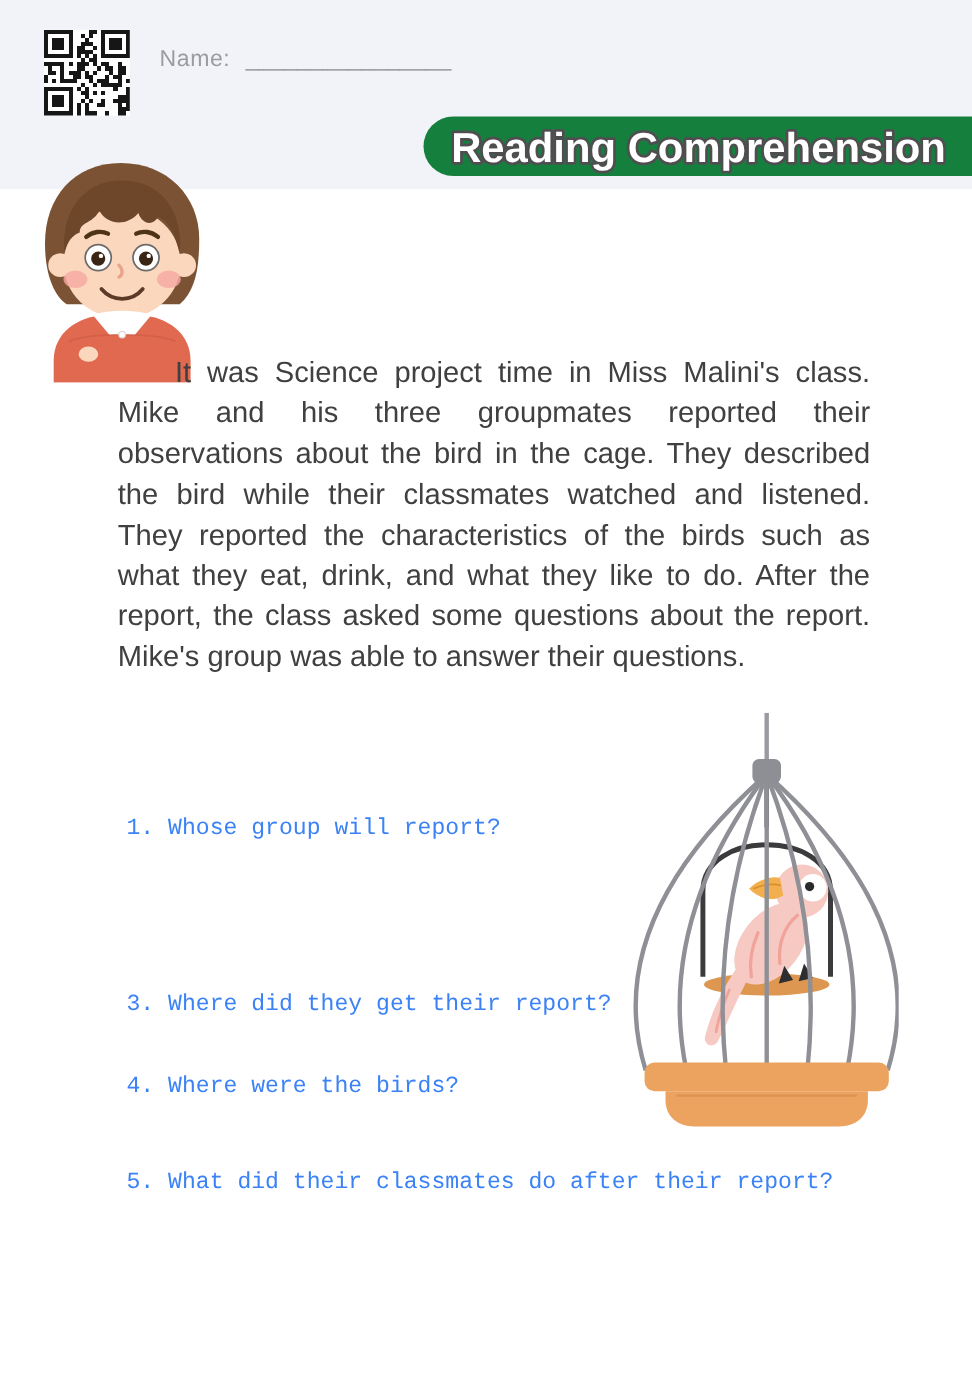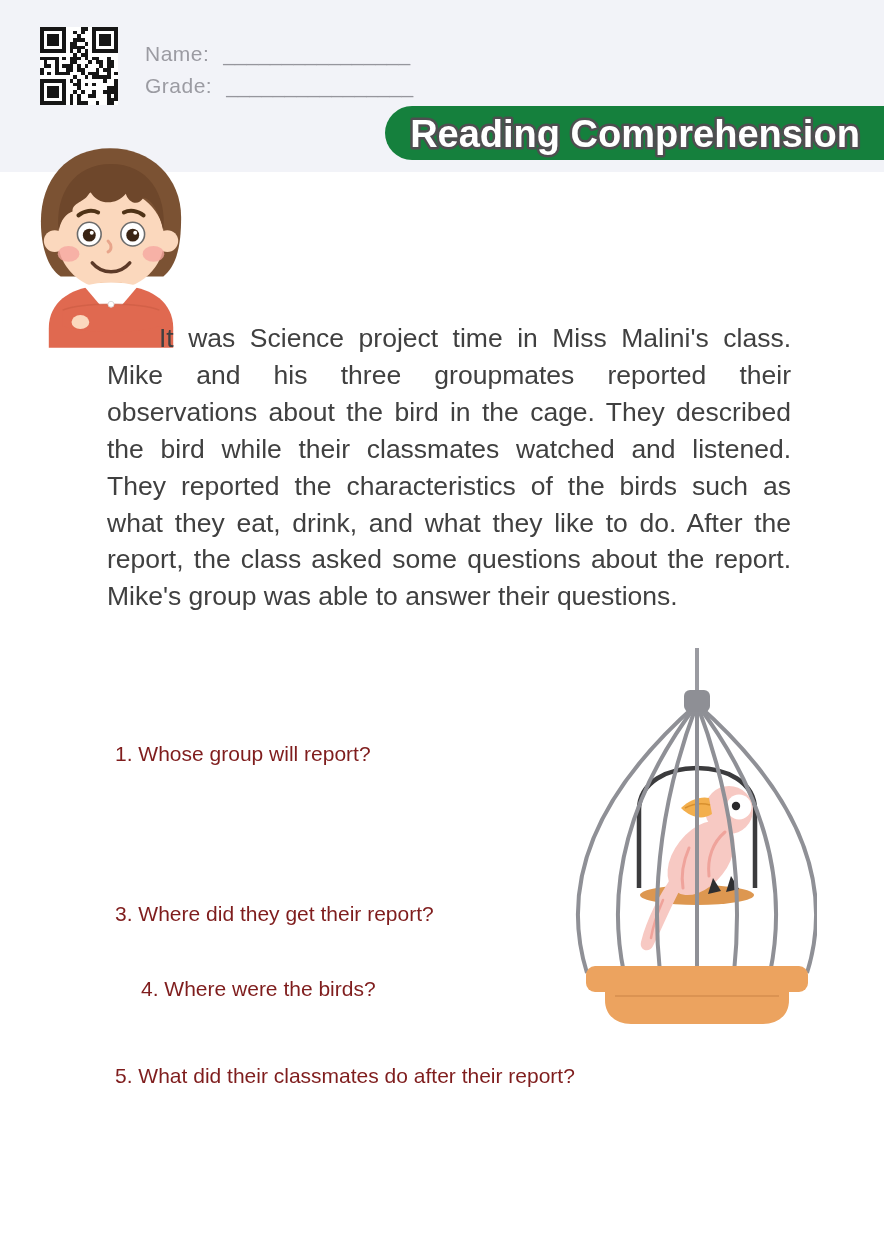--- a/index.html
+++ b/index.html
@@ -57,27 +57,28 @@
     font-size: 26.5px;
     line-height: 36.9px;
     color: #404040;
     text-align: justify;
   }
   .passage p { text-indent: 52px; }
   .question {
     position: absolute;
     left: 115px;
     font-size: 21px;
-    color: #7f1d1d;
+    color: #3b82f6;
     white-space: nowrap;
+    font-family: Liberation Mono, monospace;
   }
   .q1 { top: 742px; }
   .q2 { top: 819px; }
   .q3 { top: 902px; }
-  .q4 { top: 977px; margin-left: 26px; }
+  .q4 { top: 977px; }
   .q5 { top: 1064px; }
   .cage {
     position: absolute;
     left: 567px; top: 648px;
     width: 250px; height: 380px;
   }
 </style>
 </head>
 <body>
 
@@ -217,23 +218,20 @@
         <rect x="0" y="14" width="7" height="7"></rect>
         <rect x="1" y="15" width="5" height="5" fill="#ffffff"></rect>
         <rect x="2" y="16" width="3" height="3"></rect>
       </g>
   </svg>
 
   <div class="id-fields">
     <div class="id-row">
       <span>Name:</span><span class="blank">________________</span>
     </div>
-    <div class="id-row">
-      <span>Grade:</span><span class="blank">________________</span>
-    </div>
   </div>
 
   <div class="banner">
     <svg width="499" height="54" viewBox="0 0 499 54">
       <text x="250" y="41" text-anchor="middle" font-size="38" fill="#FFFFFF" stroke="#4E4E50" stroke-width="5" stroke-linejoin="round" paint-order="stroke">Reading Comprehension</text>
     </svg>
   </div>
 
   <svg class="boy" viewBox="0 0 160 208">
 

